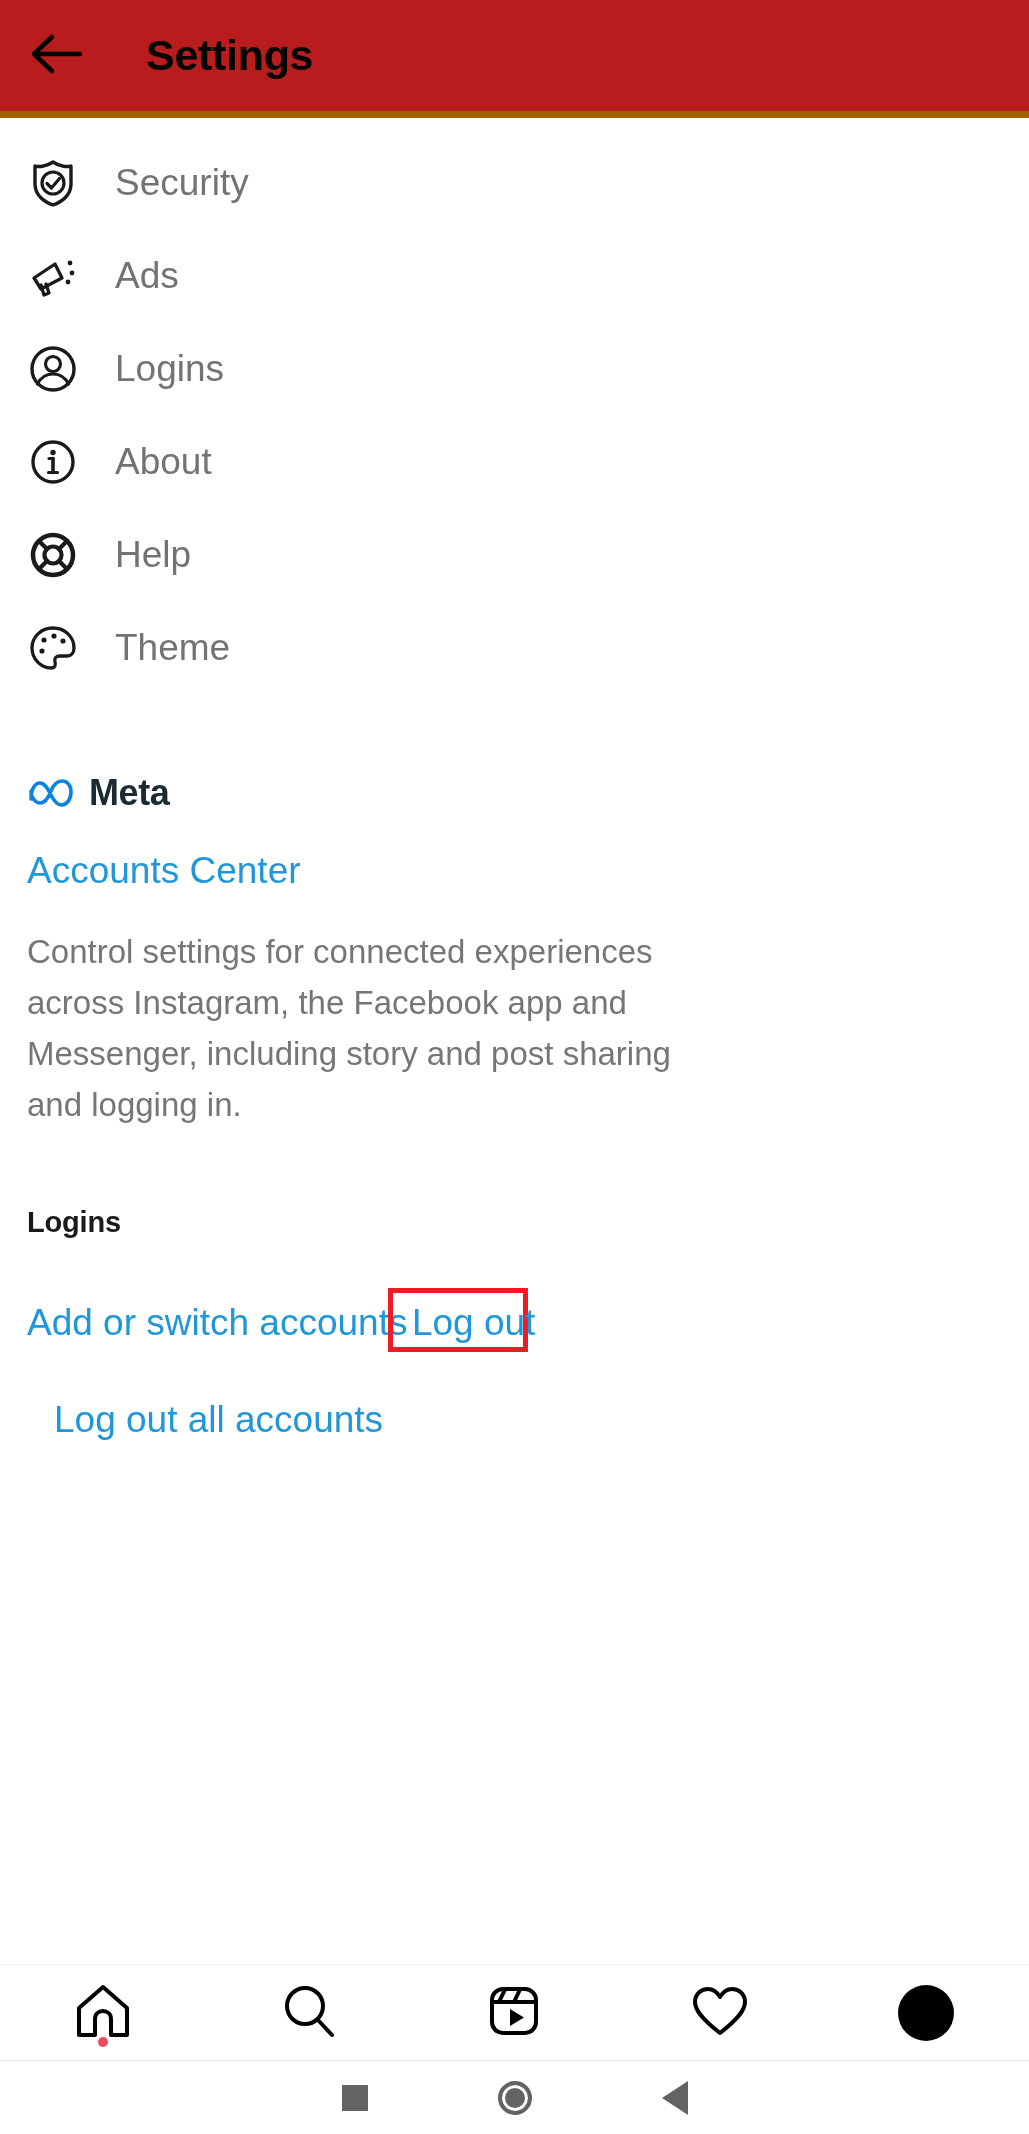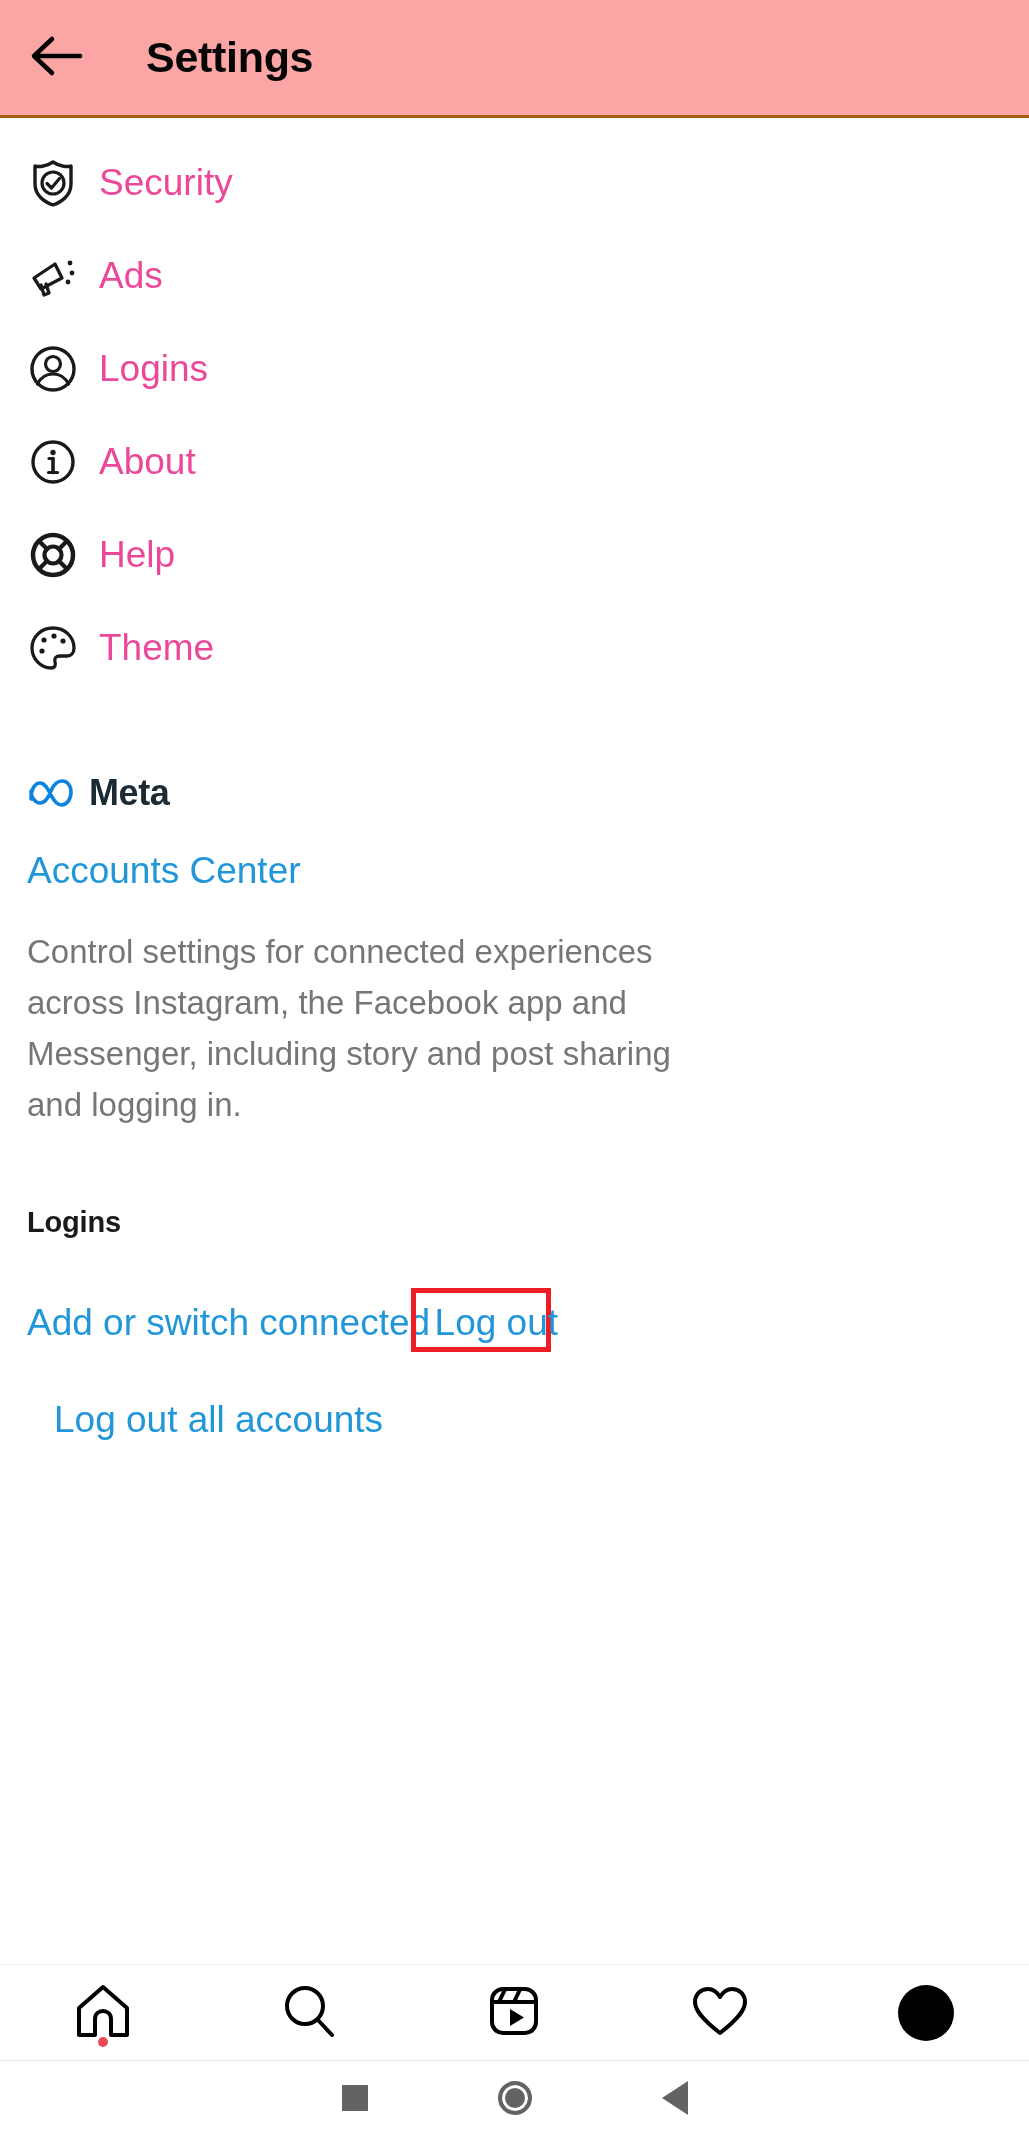--- a/index.html
+++ b/index.html
@@ -18,22 +18,22 @@
     display: flex;
     flex-direction: column;
   }
 
   
   .header {
     height: 118px;
     flex: 0 0 118px;
     display: flex;
     align-items: center;
-    border-bottom: 3px solid #a16207;
-    background: #fca5a5;
+    border-bottom: 7px solid #a16207;
+    background: #b91c1c;
   }
   .back-btn {
     width: 96px;
     display: flex;
     align-items: center;
     justify-content: center;
     margin-left: 8px;
   }
   .header-title {
     font-size: 43px;
@@ -58,22 +58,22 @@
   .menu-icon {
     width: 52px;
     height: 52px;
     flex: 0 0 52px;
     display: flex;
     align-items: center;
     justify-content: center;
   }
   .menu-label {
     font-size: 37px;
-    color: #ec4899;
-    margin-left: 20px;
+    color: #737373;
+    margin-left: 36px;
     font-weight: normal;
   }
 
   
   .meta-block {
     padding-left: 27px;
     padding-top: 74px;
   }
   .meta-brand {
     display: flex;
@@ -335,21 +335,21 @@
     </div>
 
     <a class="link-blue accounts-center" href="#" style="text-decoration:none;">Accounts Center</a>
 
     <div class="meta-desc">Control settings for connected experiences across Instagram, the Facebook app and Messenger, including story and post sharing and logging in.</div>
   </div>
 
   <div class="logins-block">
     <div class="logins-title">Logins</div>
 
-    <a class="link-blue login-link" href="#" style="text-decoration:none;">Add or switch connected</a>
+    <a class="link-blue login-link" href="#" style="text-decoration:none;">Add or switch accounts</a>
 
     <div class="logout-wrap">
       <div class="logout-box"></div>
       <a class="link-blue logout-text" href="#" style="text-decoration:none;">Log out</a>
     </div>
 
     <div style="display:block;">
       <a class="link-blue logout-all" href="#" style="text-decoration:none;">Log out all accounts</a>
     </div>
   </div>

